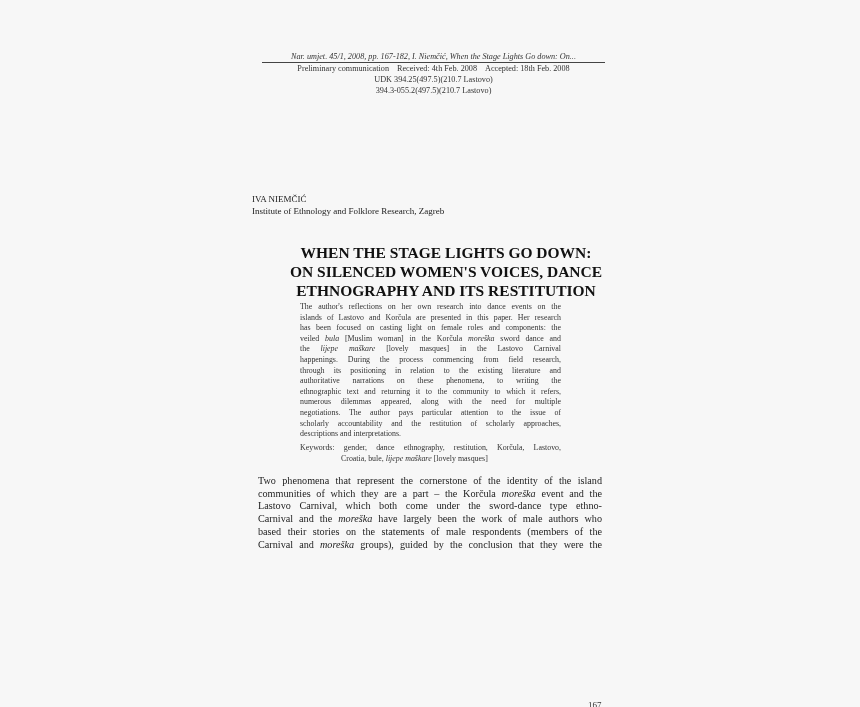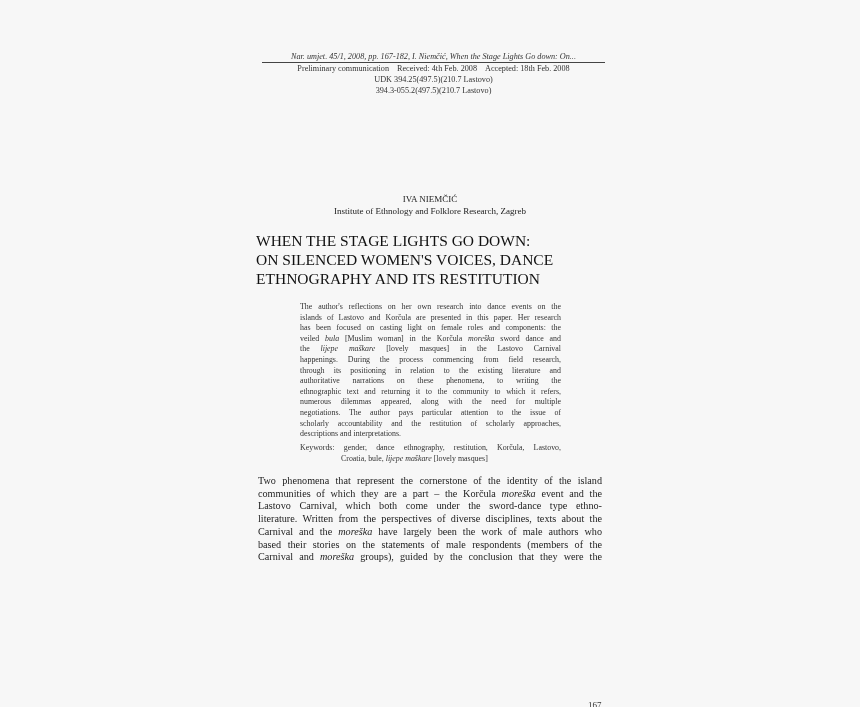--- a/index.html
+++ b/index.html
@@ -58,36 +58,35 @@
     }
     .meta-line .gap {
       display: inline-block;
       width: 8px;
     }
     .author-block {
       position: absolute;
       left: 252px;
       top: 181px;
       width: 356px;
-      text-align: center;
       font-size: 9px;
       line-height: 12px;
       color: #222;
     }
     .title {
       position: absolute;
       left: 252px;
       top: 215px;
       width: 356px;
-      text-align: left;
-      font-weight: normal;
+      text-align: center;
+      font-weight: bold;
       font-size: 15.5px;
       line-height: 19px;
       color: #111;
-      margin: 4px;
+      margin: 16px;
     }
     .title span { display: block; white-space: nowrap; }
     .abstract {
       position: absolute;
       left: 300px;
       top: 290px;
       width: 261px;
       font-size: 7.9px;
       line-height: 10.6px;
       color: #333;
@@ -192,21 +191,20 @@
 
   <div class="keywords">
     <span class="kw-row"><span>Keywords:</span><span> gender, dance ethnography, restitution, Korčula, Lastovo,</span></span>
     <span class="kw-cont"><span>Croatia, bule, </span><em>lijepe maškare</em><span> [lovely masques]</span></span>
   </div>
 
   <div class="body-text">
     <span class="line">Two phenomena that represent the cornerstone of the identity of the island</span>
     <span class="line"><span>communities of which they are a part – the Korčula </span><em>moreška</em><span> event and the</span></span>
     <span class="line">Lastovo Carnival, which both come under the sword-dance type ethno-</span>
-    <span class="line">literature. Written from the perspectives of diverse disciplines, texts about the</span>
     <span class="line"><span>Carnival and the </span><em>moreška</em><span> have largely been the work of male authors who</span></span>
     <span class="line">based their stories on the statements of male respondents (members of the</span>
     <span class="line"><span>Carnival and </span><em>moreška</em><span> groups), guided by the conclusion that they were the</span></span>
   </div>
 
   <div class="page-number">167</div>
 
 </div>
 
 </body></html>

